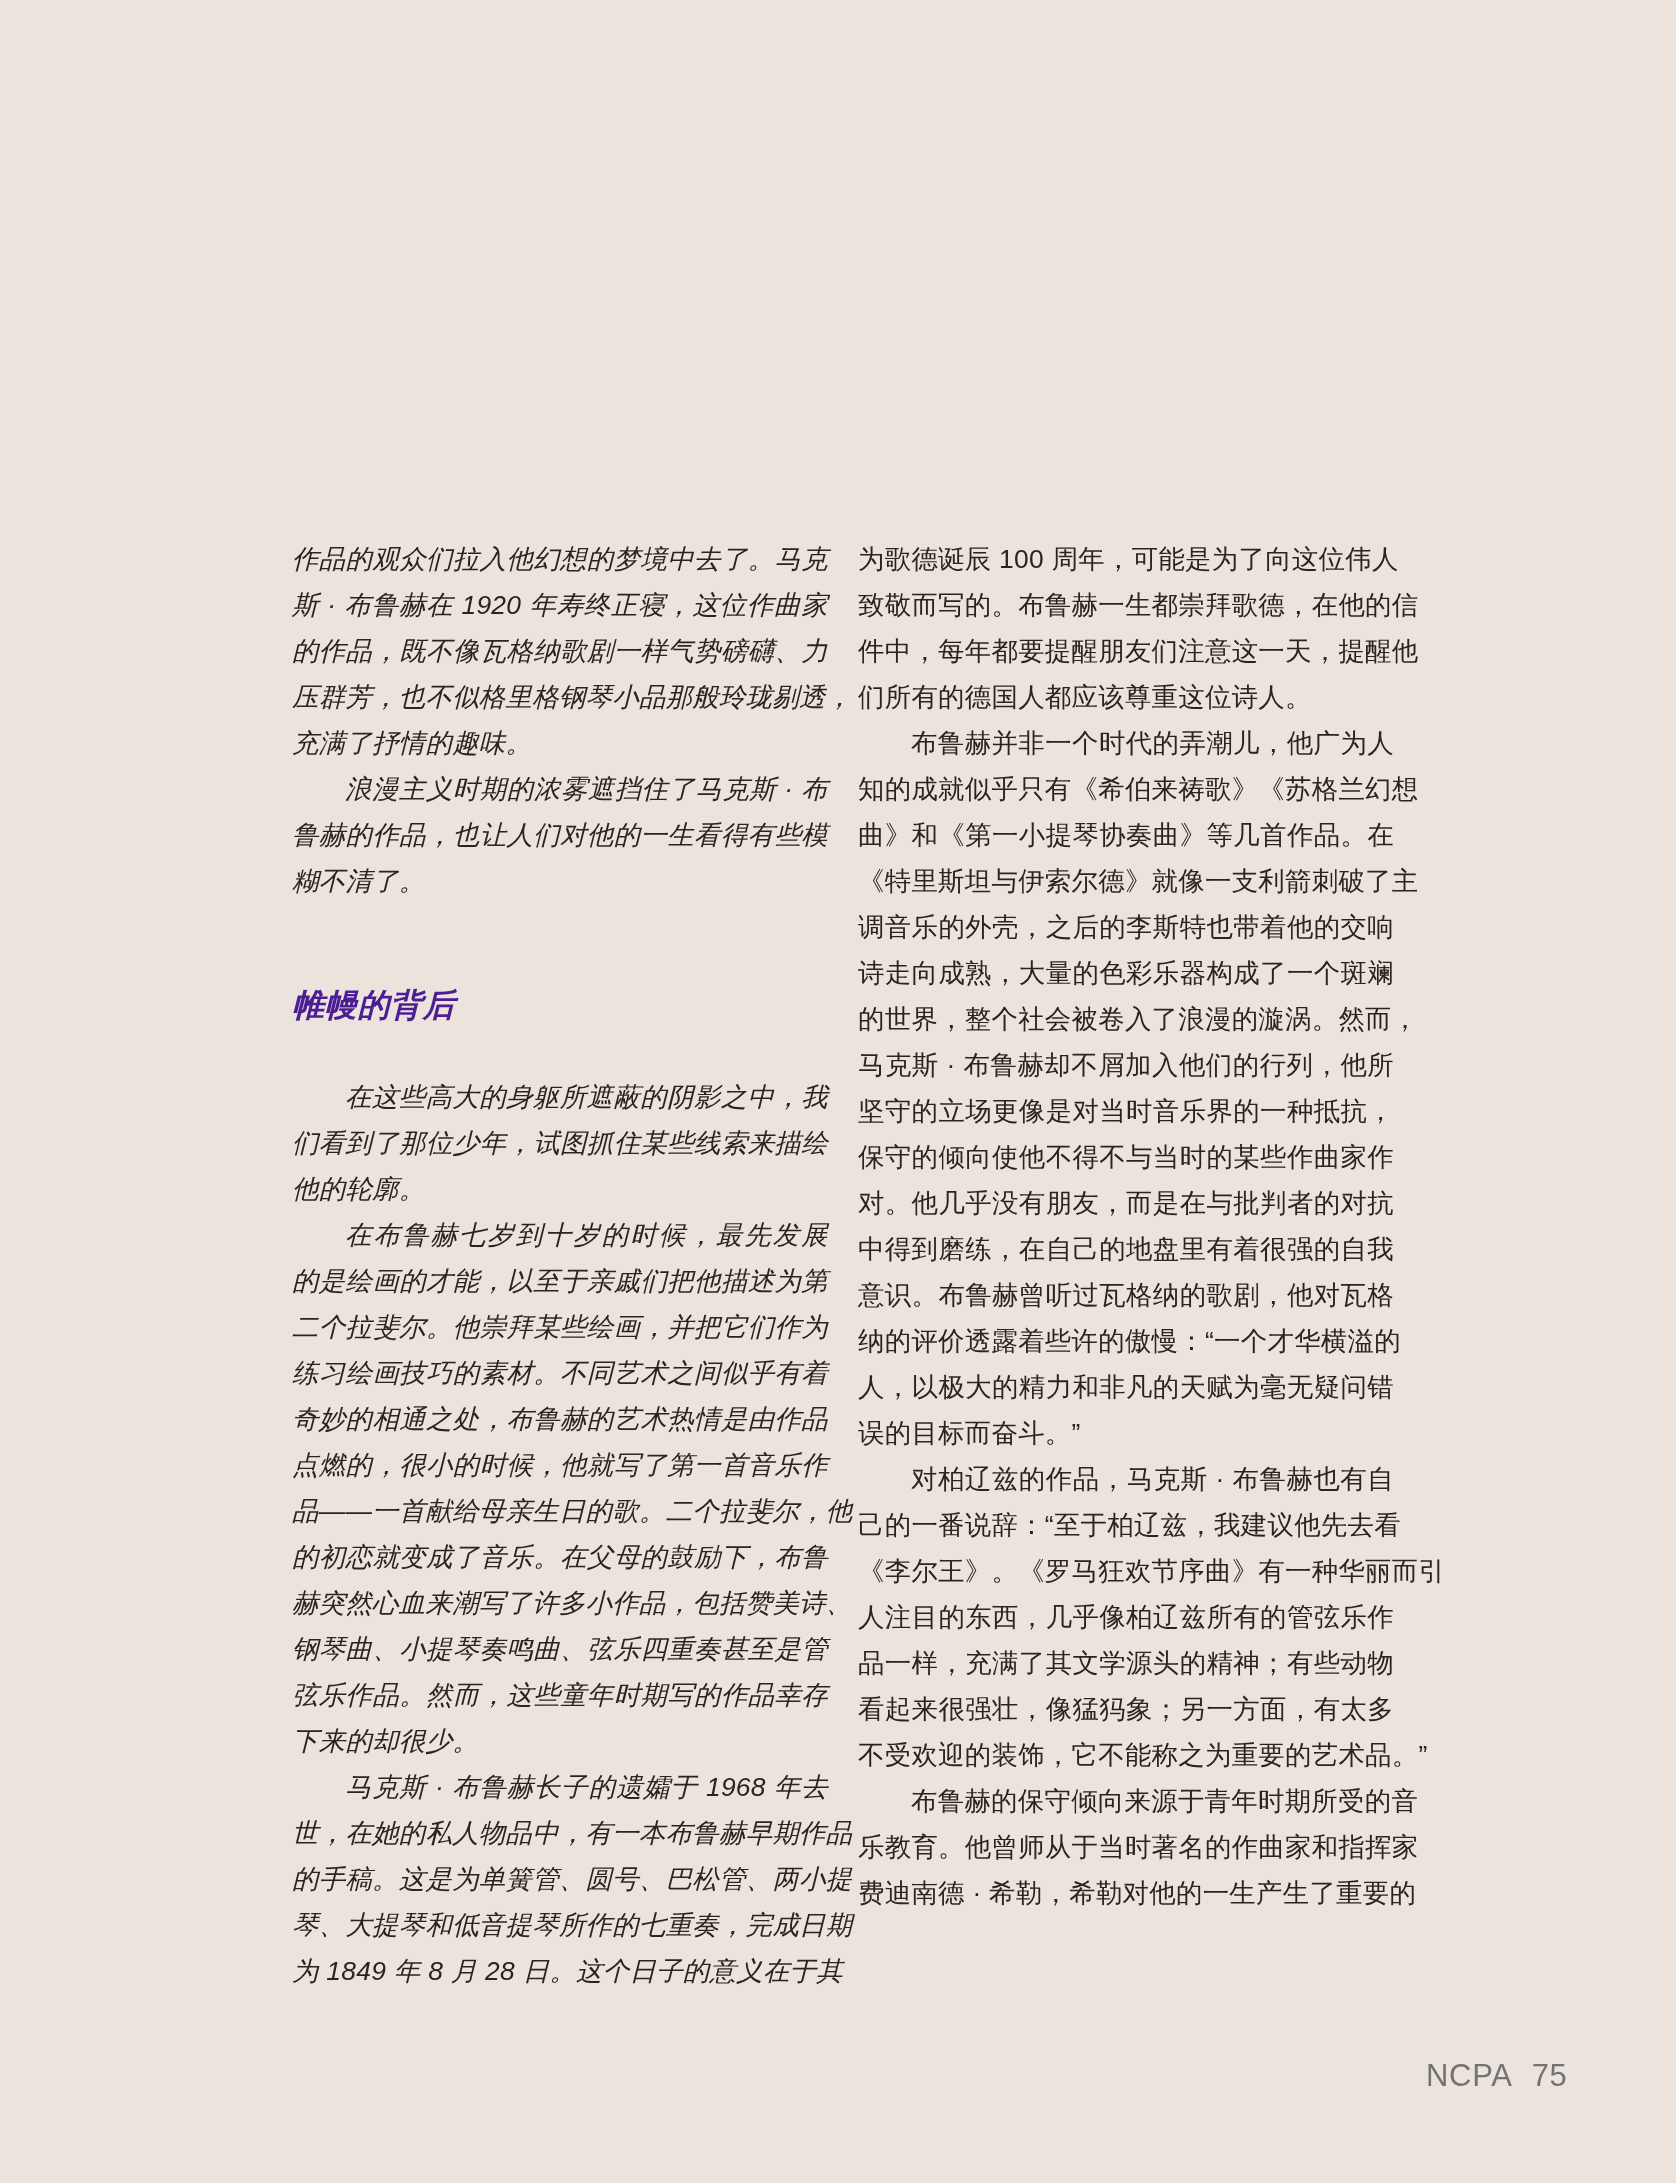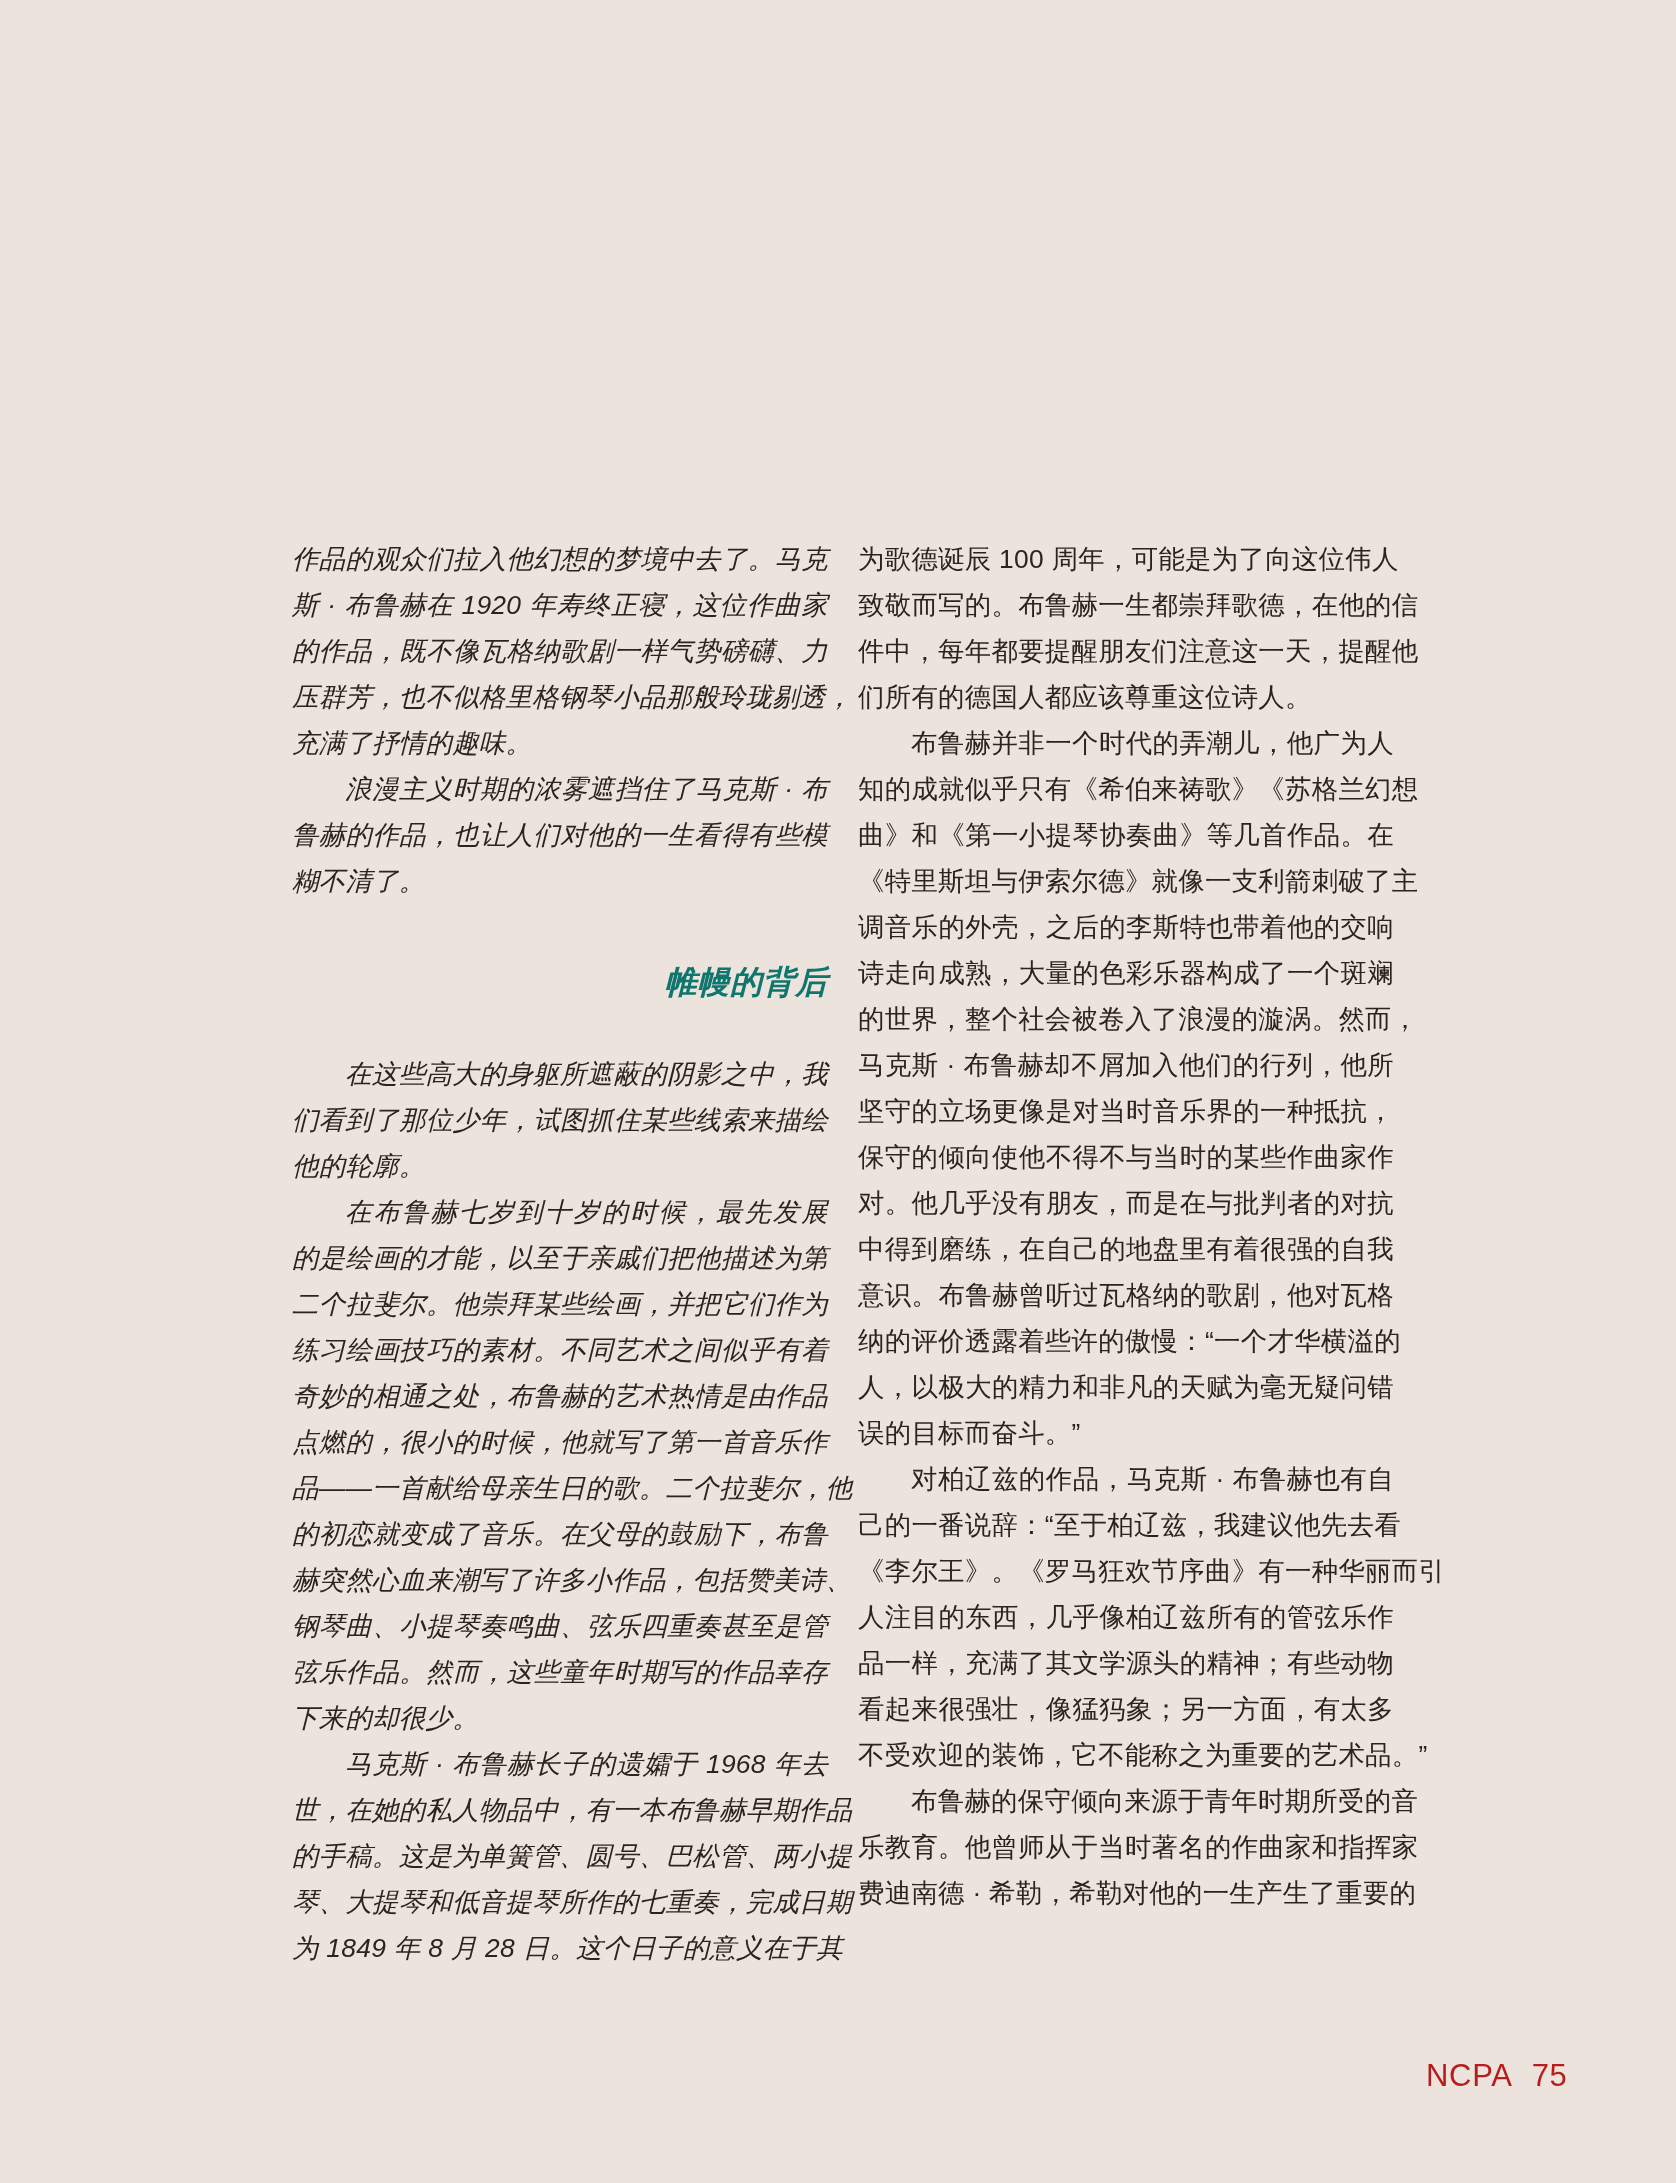--- a/index.html
+++ b/index.html
@@ -34,35 +34,34 @@
   .line {
     white-space: nowrap;
     height: 46px;
     text-align: justify;
   }
   .line.full { text-align-last: justify; }
   .line.indent { padding-left: 53px; }
   .heading {
     font-size: 32px;
     font-weight: bold;
-    color: #0f766e;
+    color: #4c1d95;
     line-height: 46px;
     height: 46px;
-    margin-top: 55px;
+    margin-top: 78px;
     margin-bottom: 46px;
     letter-spacing: 0.7px;
-    text-align: right;
   }
   .footer {
     position: absolute;
     left: 1426px;
     top: 2060px;
     font-size: 31px;
     line-height: 31px;
-    color: #b91c1c;
+    color: #737373;
     letter-spacing: 0.7px;
     white-space: nowrap;
   }
   .footer .footer-num { margin-left: 19px; }
 </style>
 </head>
 <body style="background: rgb(236, 228, 220); color: rgb(42, 36, 32);">
 
 <div class="page">
   <div class="column column-left">

